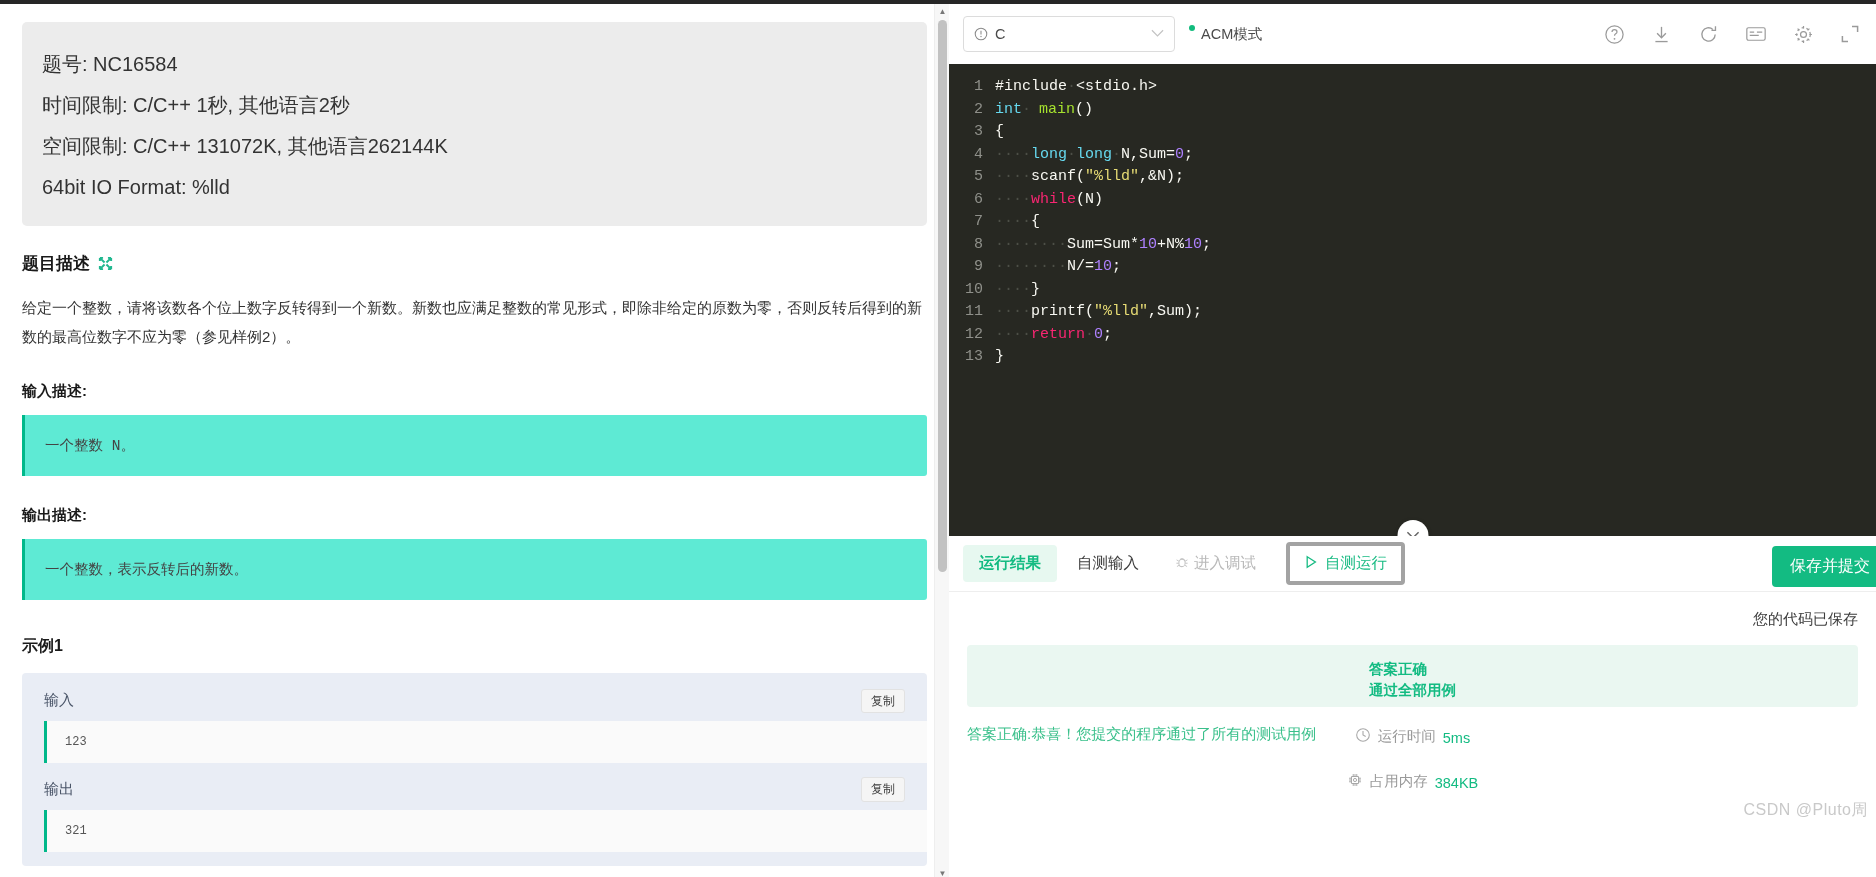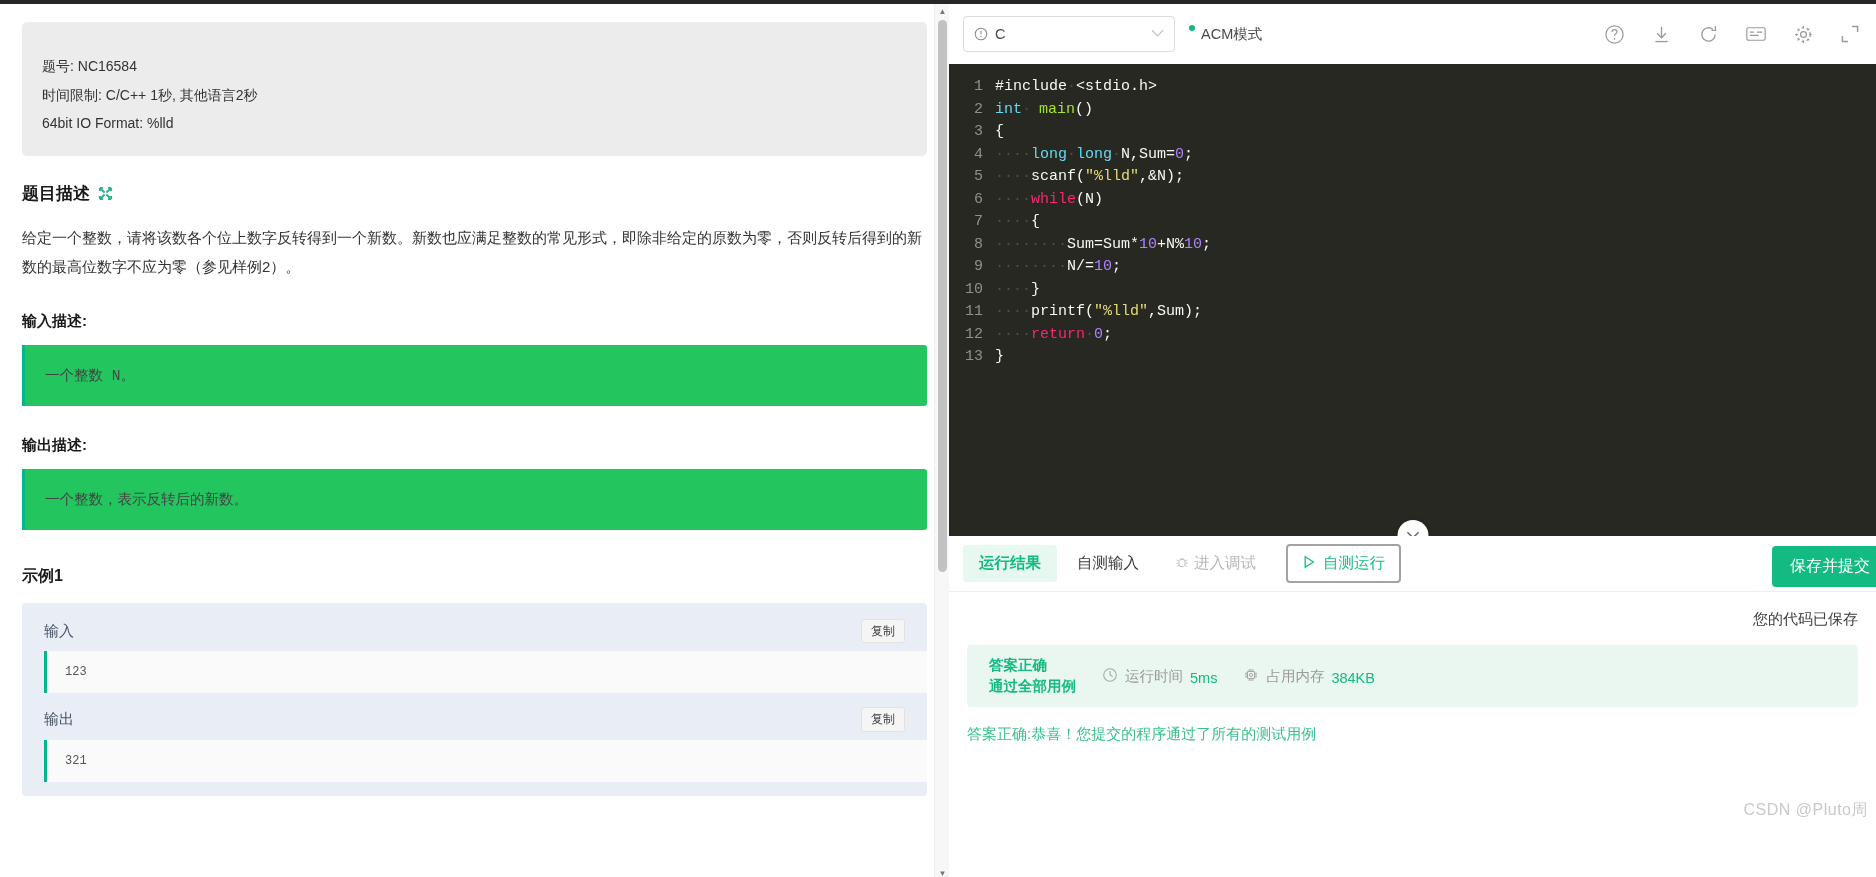--- a/index.html
+++ b/index.html
@@ -15,39 +15,39 @@
   
   .left-pane {
     width:949px; height:877px; position:relative;
     background:#fff; overflow:hidden;
     border-top:4px solid #262626;
   }
   .left-scroll { padding:14px 22px 0 22px; height:877px; overflow:hidden; }
 
   .meta-box {
     background:#ececec; border-radius:5px;
-    padding:30px 20px 18px 20px; margin-top:4px;
-    font-size:14px; color:#333; line-height:2.05;
+    padding:22px 20px 18px 20px; margin-top:4px;
+    font-size:20px; color:#333; line-height:2.05;
   }
   .meta-box div { white-space:nowrap; }
 
   .sec-title {
     font-weight:bold; font-size:17px; color:#1a1a1a;
     margin:26px 0 0 0; display:flex; align-items:center; gap:8px;
   }
   .expand-ico { display:inline-block; width:15px; height:15px; }
 
   .desc-text {
     margin-top:18px; line-height:1.95; font-size:15px; color:#333;
   }
 
   .sub-title { font-weight:bold; font-size:15px; color:#1a1a1a; margin:30px 0 0 0; }
 
   .io-block {
-    margin-top:14px; background:#22c55e;
+    margin-top:14px; background:#5eead4;
     border-left:3px solid #00b88a;
     padding:18px 20px; font-size:14.5px; color:#444;
     line-height:1.7; border-radius:0 3px 3px 0;
   }
   .io-block .mono { font-family:"Liberation Mono","DejaVu Sans Mono",monospace; }
 
   .ex-title { font-weight:bold; font-size:16px; color:#1a1a1a; margin:36px 0 0 0; }
 
   .ex-card { margin-top:16px; background:#e9edf5; border-radius:4px; padding:2px 0 14px 0; }
   .ex-row-head {
@@ -139,36 +139,37 @@
     height:56px; display:flex; align-items:center; gap:4px;
     padding:0 14px; border-bottom:1px solid #eee; position:relative;
   }
   .rtab {
     font-size:15.5px; padding:8px 16px; border-radius:4px; cursor:pointer;
     color:#3d3d3d;
   }
   .rtab.active { background:#e7f8f0; color:#13bb82; font-weight:bold; }
   .rtab.dim { color:#b9b9b9; display:flex; align-items:center; gap:5px; }
   .run-btn {
-    margin-left:10px; border:2px solid #a3a3a3; border-radius:4px;
+    margin-left:10px; border:4px solid #a3a3a3; border-radius:4px;
     color:#18bb83; font-size:15.5px; padding:7px 14px; cursor:pointer;
     display:flex; align-items:center; gap:7px; background:#fff;
   }
   .submit-btn {
     position:absolute; right:-12px; top:10px;
     background:#13bb82; color:#fff; font-size:16px;
     padding:10px 18px; border-radius:4px; cursor:pointer; white-space:nowrap;
   }
 
   .result-body { padding:18px 18px 0 18px; position:relative; height:233px; }
   .saved-text { font-size:15px; color:#3d3d3d;text-align:right; }
   .verdict-card {
     margin-top:16px; background:#eaf7f1; border-radius:4px;
     display:flex; align-items:center; padding:14px 22px; gap:26px;
     height:62px;
+    flex-direction:column;
   }
   .verdict-left { color:#13bb82; font-weight:bold; font-size:14.5px; line-height:1.45; }
   .stat { display:flex; align-items:flex-end; gap:7px; font-size:14.5px; color:#9a9a9a; }
   .stat .val { color:#13bb82; }
   .final-msg { margin-top:18px; font-size:15px; color:#3ac08b; }
   .watermark {
     position:absolute; right:8px; bottom:4px;
     font-size:16px; color:#c9c9c9; letter-spacing:.5px;
   }
 </style>
@@ -176,20 +177,21 @@
 <body>
 
 <div class="app">
 
   <div class="left-pane">
     <div class="left-scroll">
 
       <div class="meta-box">
         <div>题号:  NC16584</div>
         <div>时间限制:  C/C++ 1秒, 其他语言2秒</div>
+        <div>空间限制:  C/C++ 131072K, 其他语言262144K</div>
         <div>64bit IO Format: %lld</div>
       </div>
 
       <div class="sec-title">
         <span>题目描述</span>
         <span class="expand-ico">
           <svg width="15" height="15" viewBox="0 0 16 16">
             <path d="M2 2 L7 7 M2 2 L2 5.4 M2 2 L5.4 2" stroke="#21b890" stroke-width="2.1" fill="none"></path>
             <path d="M14 2 L9 7 M14 2 L14 5.4 M14 2 L10.6 2" stroke="#21b890" stroke-width="2.1" fill="none"></path>
             <path d="M2 14 L7 9 M2 14 L2 10.6 M2 14 L5.4 14" stroke="#21b890" stroke-width="2.1" fill="none"></path>

